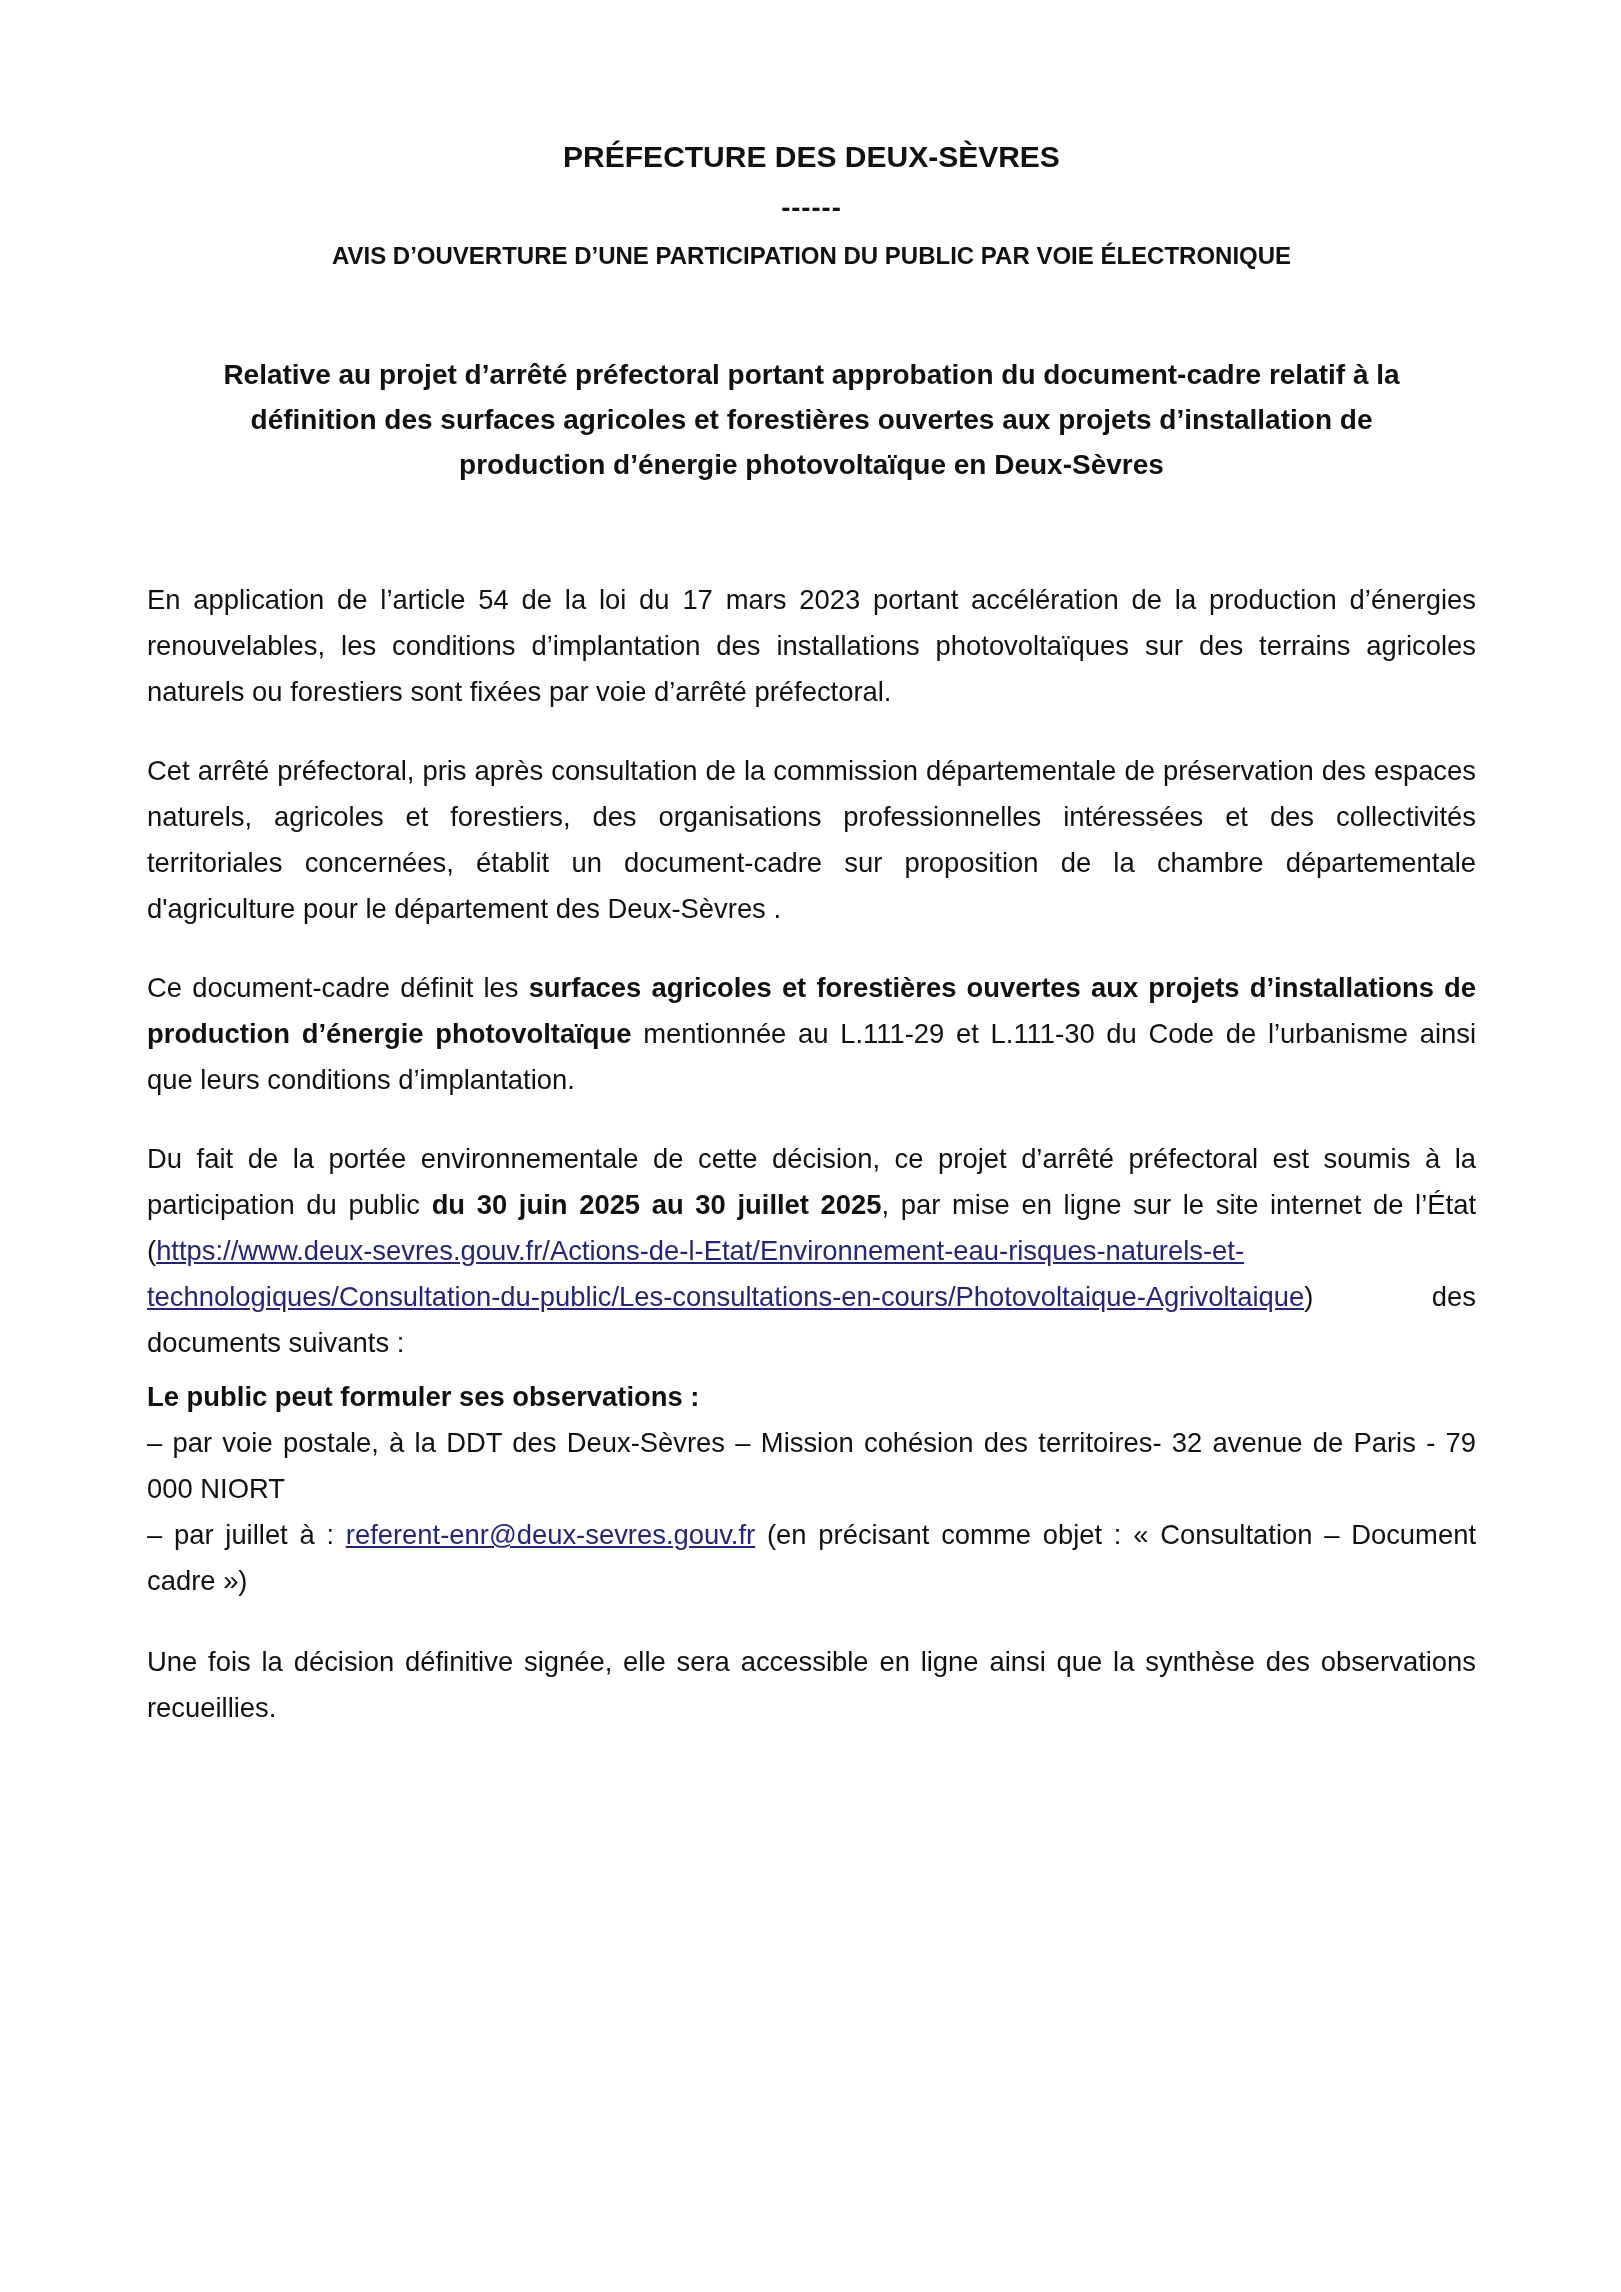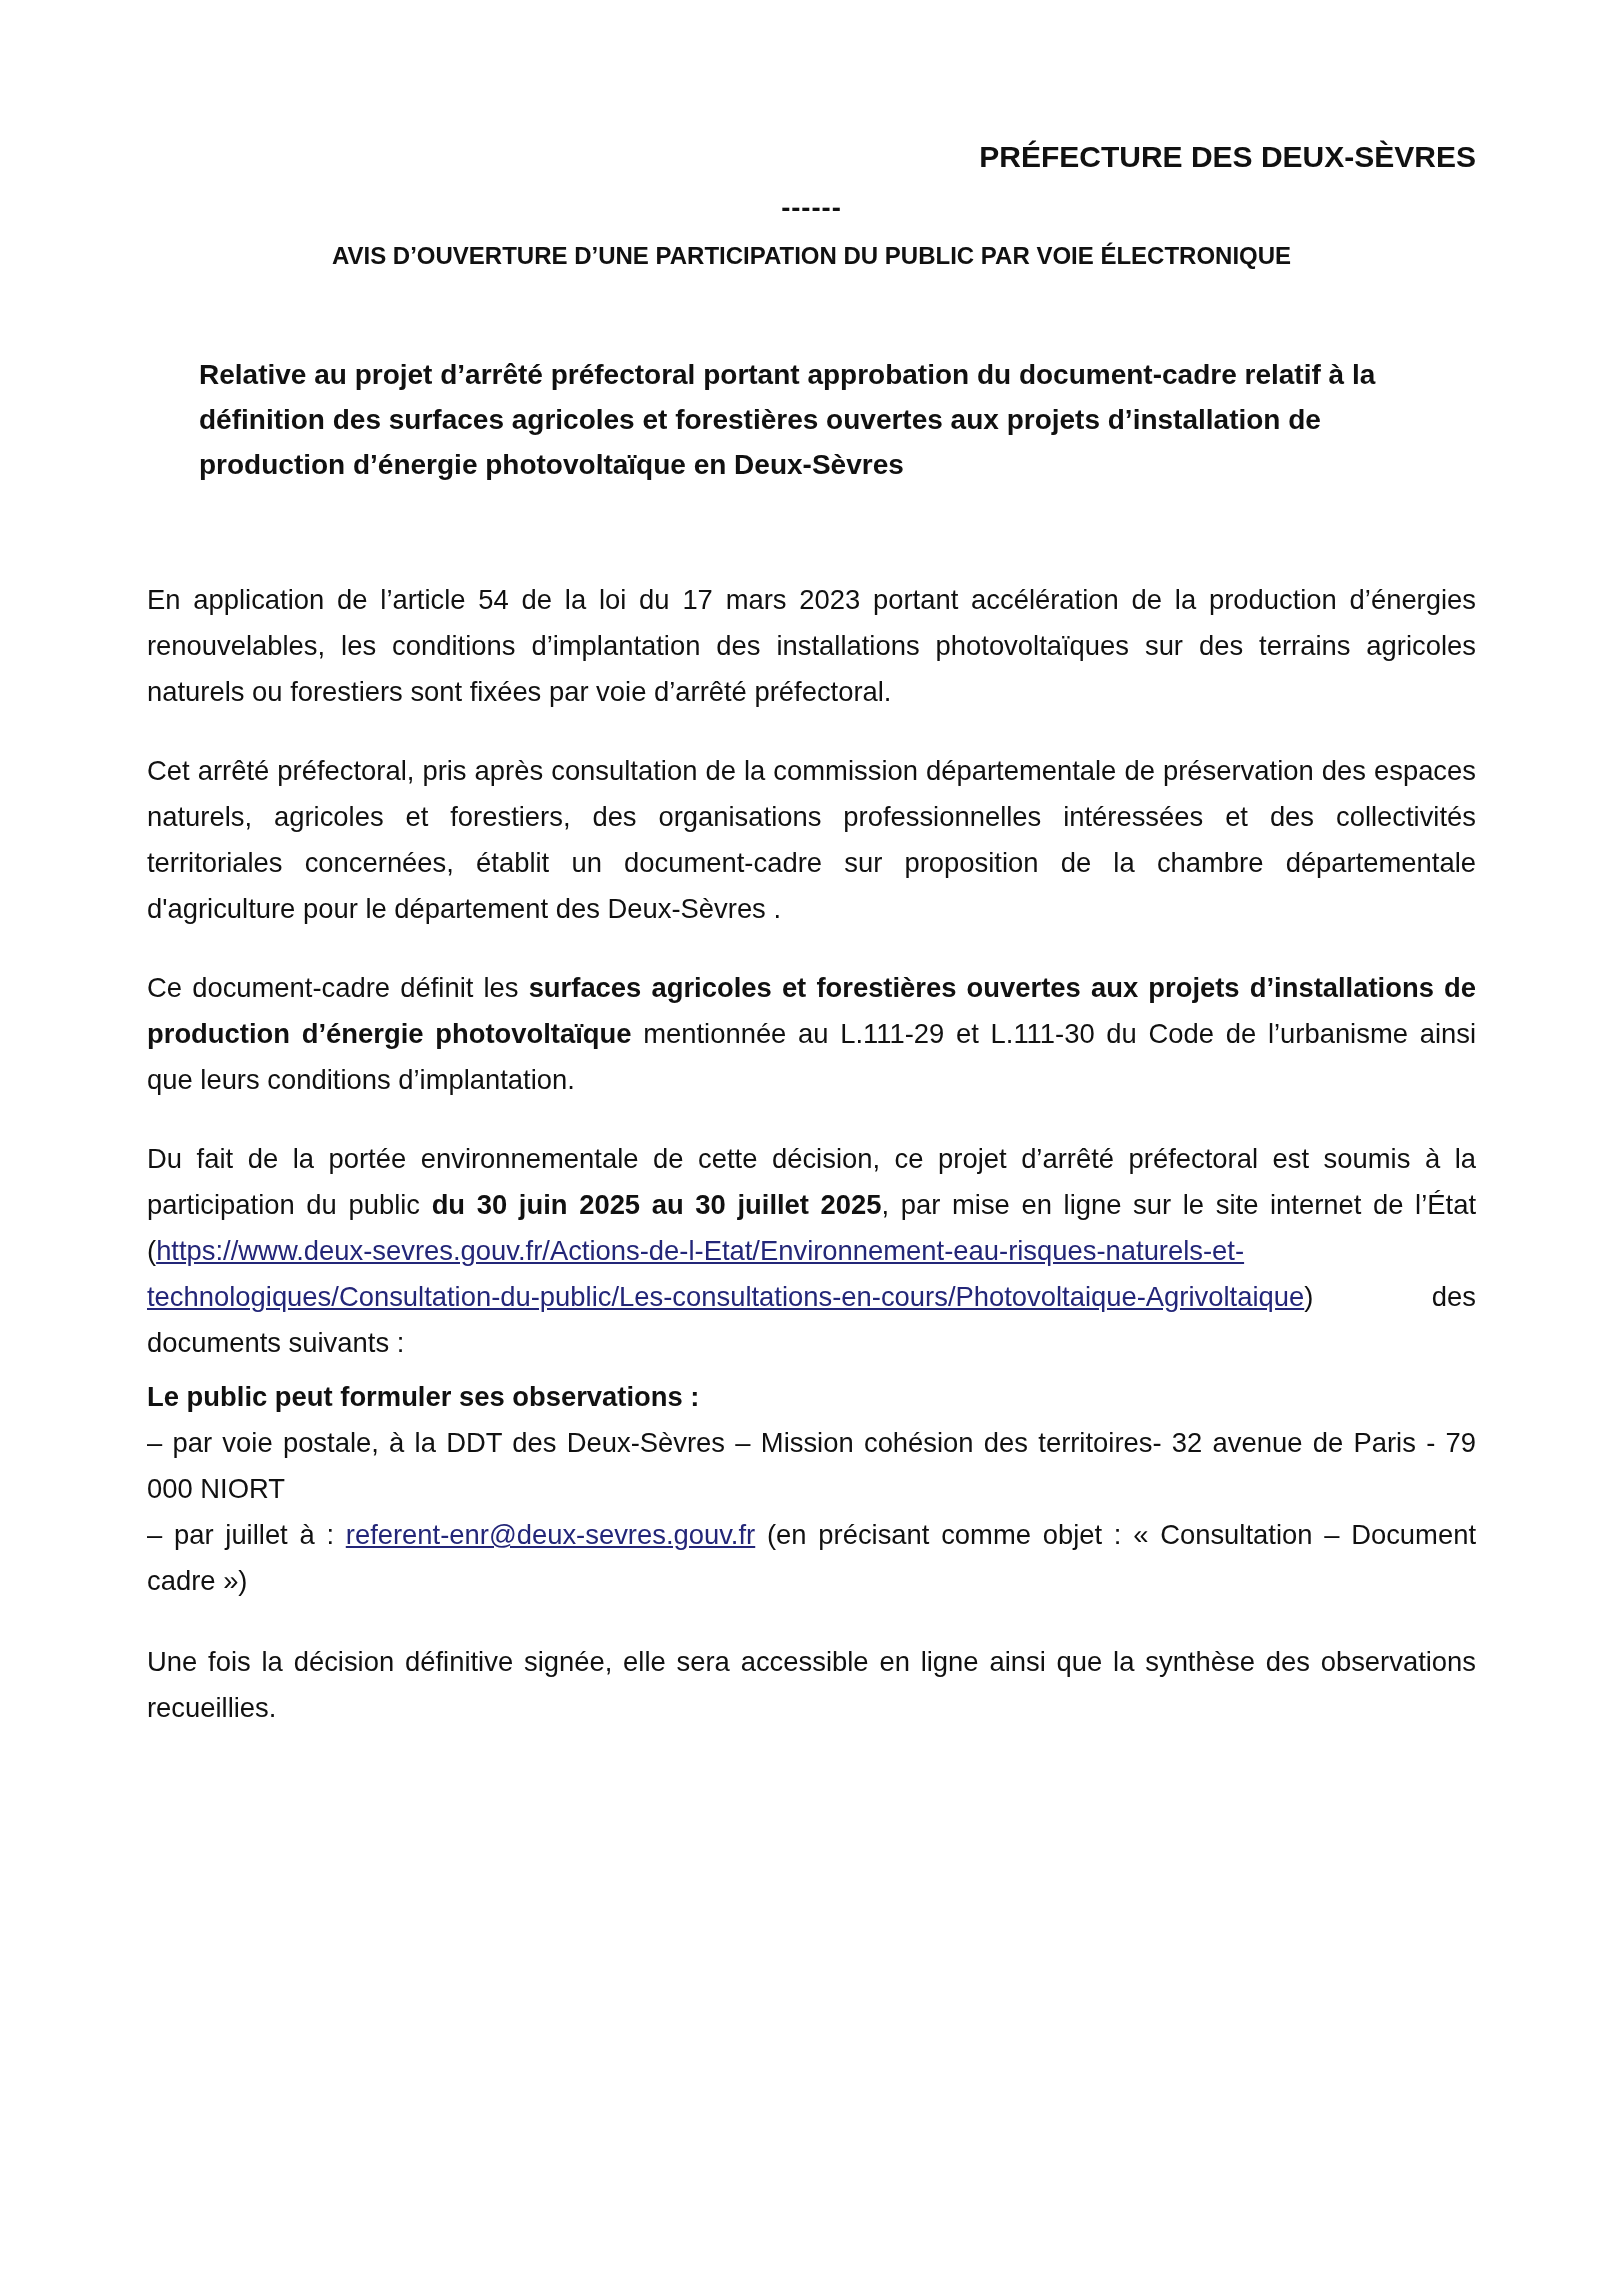--- a/index.html
+++ b/index.html
@@ -18,21 +18,21 @@
     background:var(--bg);
     color:var(--text);
     font-family:"Liberation Sans", sans-serif;
     font-size:27.4px;
     line-height:46px;
     padding:135px 145px 0 147px;
     overflow:hidden;
   }
   
   .prefecture-title{
-    text-align:right;
+    text-align:center;
     font-weight:bold;
     font-size:30px;
     line-height:44px;
   }
   .divider{
     text-align:center;
     font-weight:bold;
     font-size:27.4px;
     line-height:29px;
     margin-top:13.7px;
@@ -40,21 +40,21 @@
   }
   .notice-title{
     text-align:center;
     font-weight:bold;
     font-size:24px;
     line-height:45px;
     max-width:1127px;
     margin:11.8px auto 0;
   }
   .subtitle{
-    text-align:left;
+    text-align:center;
     font-weight:bold;
     font-size:28px;
     line-height:45px;
     max-width:1225px;
     margin:74px auto 0;
   }
   
   .content{margin-top:90px;}
   .para{
     text-align:justify;

